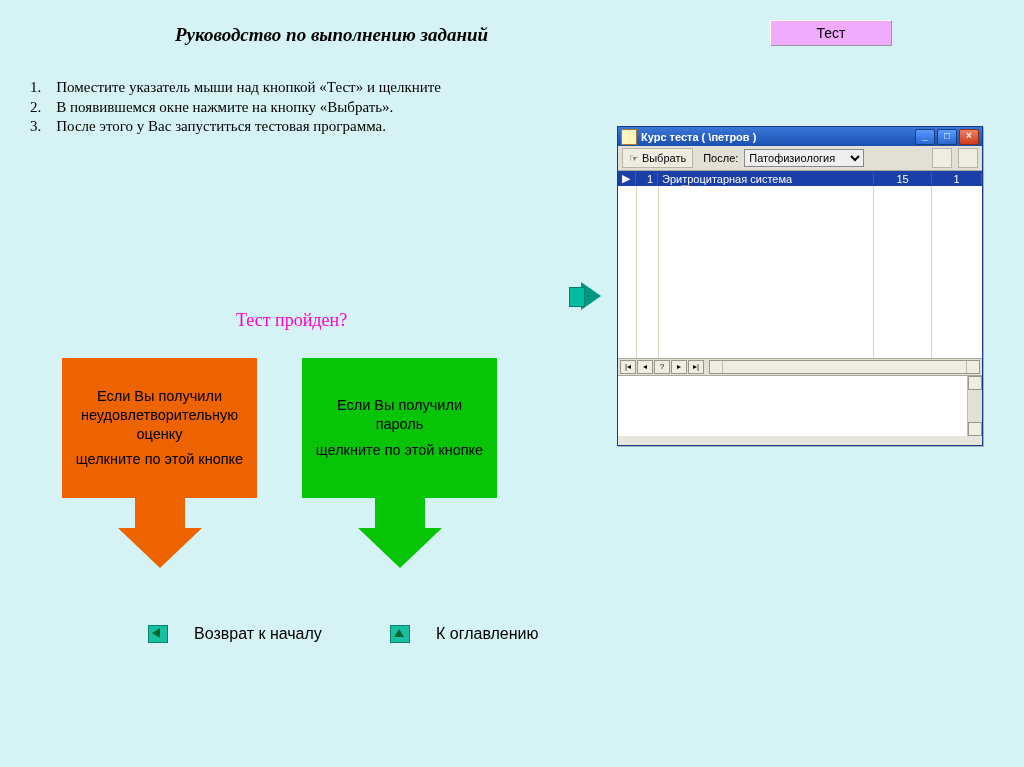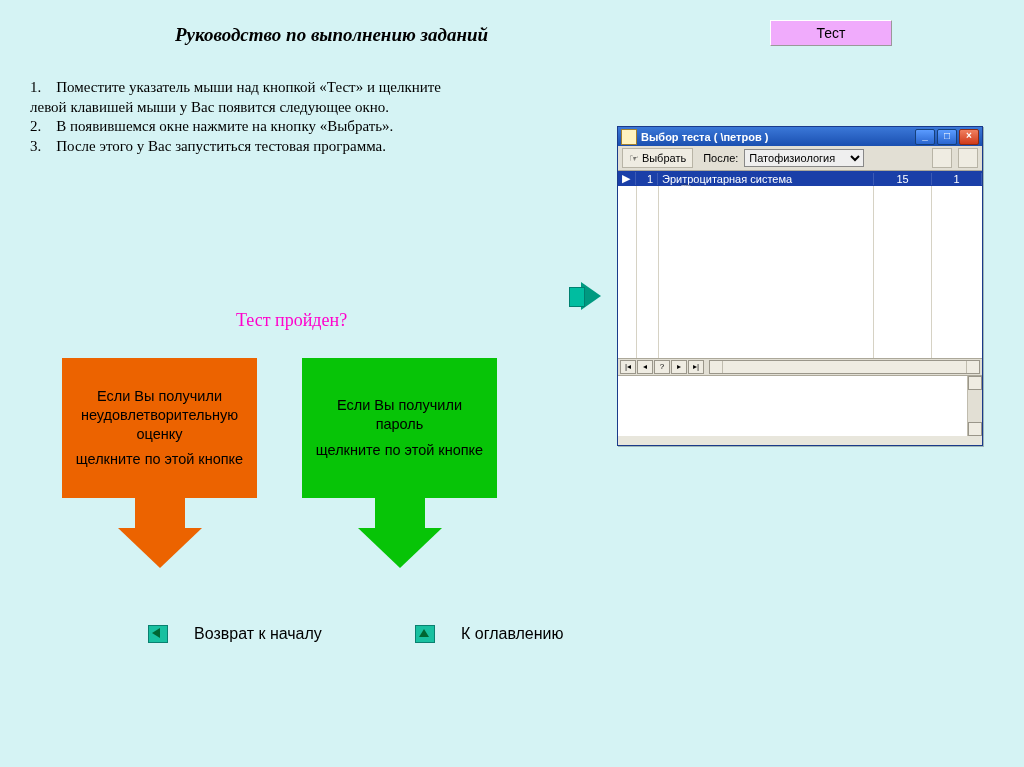--- a/index.html
+++ b/index.html
@@ -133,21 +133,21 @@
     content:""; position:absolute; top:2px; left:3px;
     border-top:5px solid transparent; border-bottom:5px solid transparent;
     border-right:8px solid #063;
   }
   .nav-link .icon.up::after {
     content:""; position:absolute; top:3px; left:3px;
     border-left:5px solid transparent; border-right:5px solid transparent;
     border-bottom:8px solid #063;
   }
   #nav-back { left: 148px; }
-  #nav-toc  { left: 415px; }
+  #nav-toc  { left: 390px; }
 
   
   .win {
     position: absolute;
     top: 126px;
     left: 617px;
     width: 364px;
     height: 318px;
     border: 1px solid #1a3a8a;
     background: #e8e6dc;
@@ -295,21 +295,20 @@
 </style>
 </head>
 <body>
 
 <div class="page-title">Руководство по выполнению заданий</div>
 
 <div class="test-button">Тест</div>
 
 <div class="instructions">
   <p class="line1">1. Поместите указатель мыши над кнопкой «Тест» и щелкните</p>
-  <p class="line2">левой клавишей мыши у Вас появится следующее окно.</p>
   <p class="line3">2. В появившемся окне нажмите на кнопку «Выбрать».</p>
   <p class="line4">3. После этого у Вас запуститься тестовая программа.</p>
 </div>
 
 <div class="question">Тест пройден?</div>
 
 <div class="arrow-right">
     <div class="body"></div>
   </div>
 
@@ -339,21 +338,21 @@
   <span>Возврат к началу</span>
 </div>
 <div class="nav-link" id="nav-toc">
   <span class="icon up"></span>
   <span>К оглавлению</span>
 </div>
 
 <div class="win">
   <div class="titlebar">
     <div class="ticon"></div>
-    <div>Выбор теста  ( \петров )</div>
+    <div>Курс теста  ( \петров )</div>
     <div class="spacer"></div>
     <div class="wbtn">_</div>
     <div class="wbtn">□</div>
     <div class="wbtn close">×</div>
   </div>
   <div class="toolbar">
     <div class="tb-btn">
       <span>☞</span>
       <span>Выбрать</span>
     </div>

